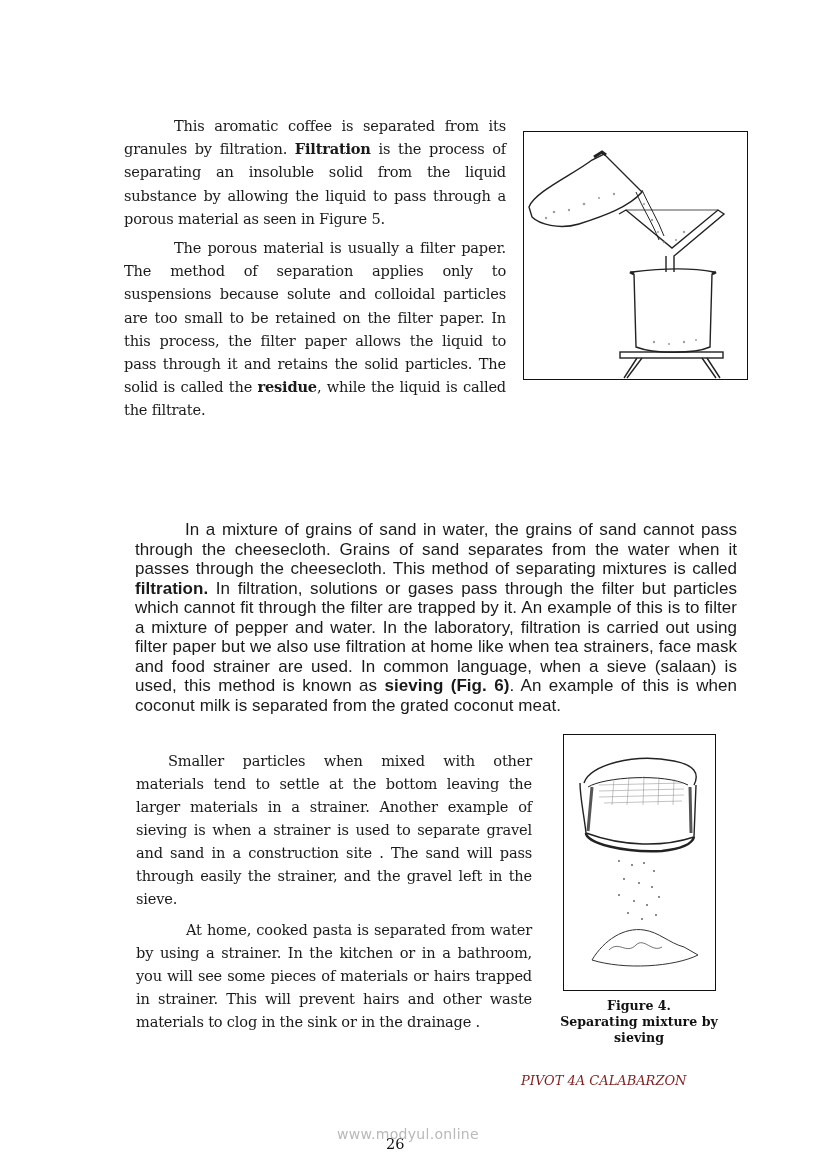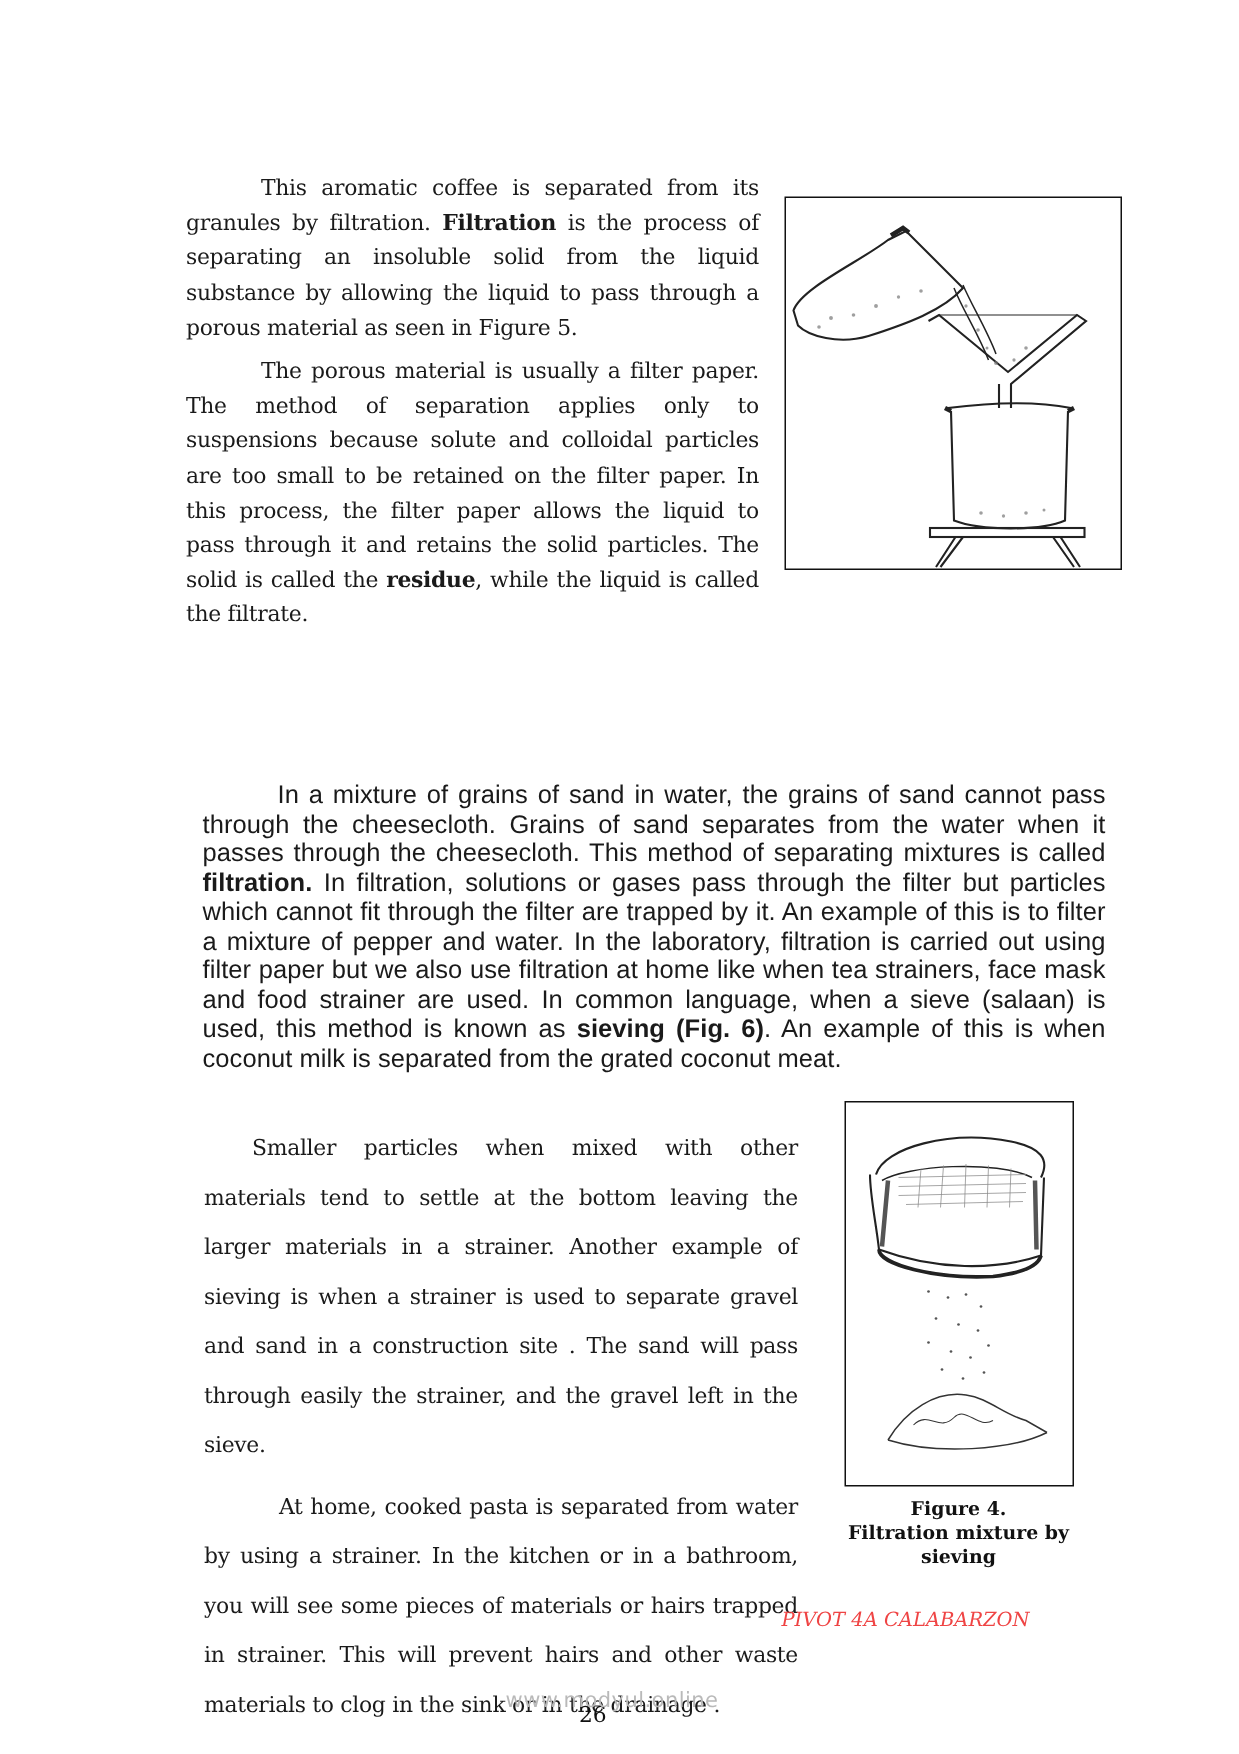--- a/index.html
+++ b/index.html
@@ -25,27 +25,27 @@
 
   
   .col2 { position: absolute; left: 135px; top: 520px; width: 602px;
           font-family: Liberation Sans, sans-serif; font-size: 17px; line-height: 19.5px;
           text-align: justify; letter-spacing: 0.05px; }
   .col2 p { margin: 0; text-indent: 50px; }
   .col2 b { font-weight: bold; }
 
   
   .col3 { position: absolute; left: 136px; top: 749px; width: 396px;
-          font-family: "DejaVu Serif", serif; font-size: 14.6px; line-height: 33px;
+          font-family: "DejaVu Serif", serif; font-size: 14.6px; line-height: 23px;
           text-align: justify; letter-spacing: -0.2px; }
   .col3 p { margin: 0 0 8px 0; text-indent: 32px; }
   .col3 p.second { text-indent: 50px; }
 
   .footer-brand { position: absolute; left: 521px; top: 1073px; font-family: "DejaVu Serif", serif;
-                  font-style: italic; font-size: 13px; color: #ef4444; }
+                  font-style: italic; font-size: 13px; color: #7f1d1d; }
   .page-num { position: absolute; left: 386px; top: 1108px; font-family: "DejaVu Serif", serif;
               font-size: 14.5px; color: #111; margin-top: 28px; }
   .watermark { position: absolute; left: 337px; top: 1126px; font-family: "DejaVu Sans", sans-serif;
                font-size: 14px; color: #b9b9b9; letter-spacing: 0.3px; text-align: right; }
 </style>
 </head>
 <body>
 
 <div class="page">
 
@@ -143,20 +143,20 @@
       </g>
       <g fill="none" stroke="#333" stroke-width="1">
         <path d="M28 225 C40 205 60 192 80 195 C95 197 105 208 120 212 L134 220"></path>
         <path d="M28 225 C60 235 110 232 134 220"></path>
         <path d="M45 215 C55 205 62 220 72 210 C80 202 88 218 98 212" stroke-width="0.7"></path>
       </g>
     </svg>
   </div>
   <div class="caption cap6">
     <div>Figure 4.</div>
-    <div>Filtration mixture by</div>
+    <div>Separating mixture by</div>
     <div>sieving</div>
   </div>
 
   <div class="footer-brand">PIVOT 4A CALABARZON</div>
   <div class="page-num">26</div>
   <div class="watermark">www.modyul.online</div>
 </div>
 
 </body></html>

